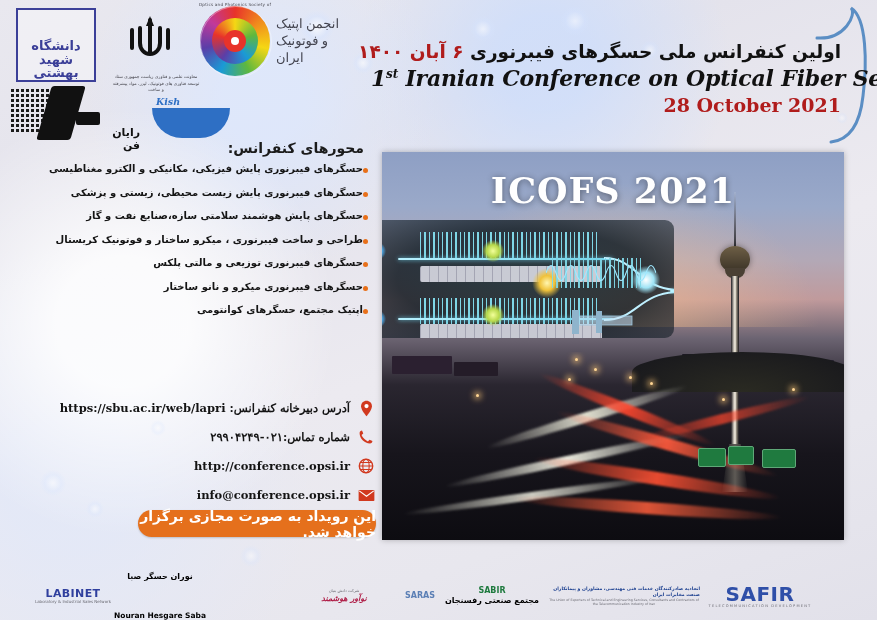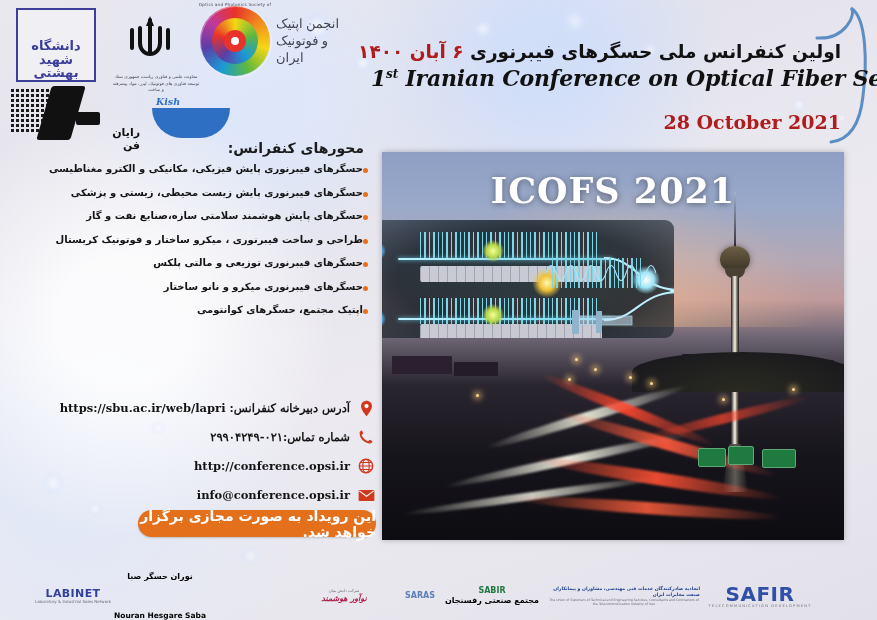--- a/index.html
+++ b/index.html
@@ -58,21 +58,21 @@
             font-family:"DejaVu Serif",serif;}
 
   
   .titleblock{position:absolute;right:36px;top:40px;width:470px;text-align:right;}
   .t-fa{font-size:18.5px;font-weight:bold;color:#111;direction:rtl;line-height:1.25;
         font-family:"DejaVu Sans",sans-serif;white-space:nowrap;}
   .t-fa .red{color:#b01c1c;}
   .t-en{margin-top:2px;font-size:22px;font-weight:bold;font-style:italic;color:#111;
         font-family:"DejaVu Serif",serif;white-space:nowrap;letter-spacing:-.2px;}
   .t-en sup{font-size:12px;vertical-align:super;}
-  .t-date{margin-top:20px;font-size:19px;font-weight:bold;color:#b01c1c;
+  .t-date{margin-top:3px;font-size:19px;font-weight:bold;color:#b01c1c;
           font-family:"DejaVu Serif",serif;}
   .bracket{position:absolute;right:6px;top:4px;width:60px;height:140px;pointer-events:none;}
 
   
   .topics{position:absolute;left:6px;top:140px;width:372px;direction:rtl;text-align:right;}
   .topics-head{font-size:14px;font-weight:bold;color:#1b1b1b;padding:0 14px 6px 0;
                font-family:"DejaVu Sans",sans-serif;}
   .topic{display:flex;flex-direction:row;align-items:flex-start;justify-content:flex-start;
          margin:0 0 10.5px 0;padding-right:4px;}
   .topic .bullet{flex:0 0 auto;width:5px;height:5px;border-radius:50%;background:#e8701a;margin:6px 6px 0 0;}

